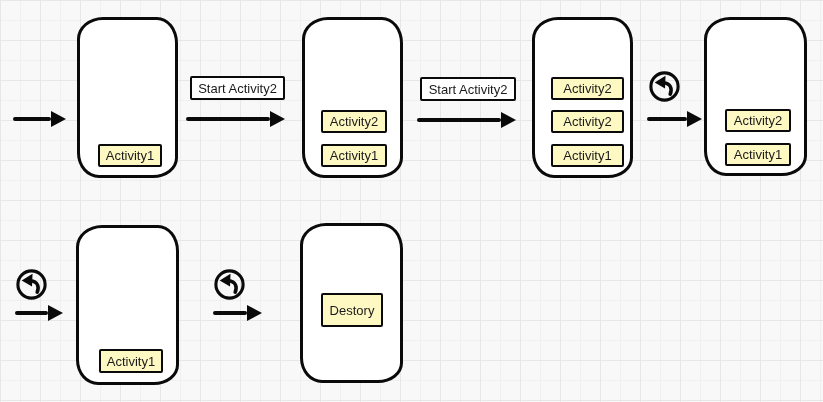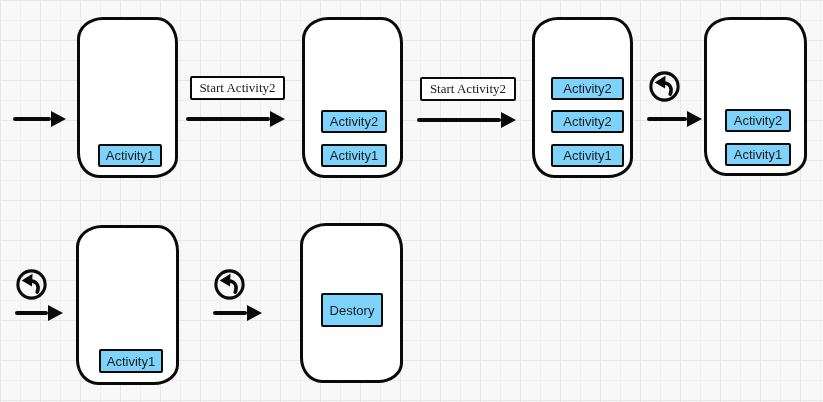--- a/index.html
+++ b/index.html
@@ -22,38 +22,37 @@
   .phone {
     position: absolute;
     background: #ffffff;
     border: 3px solid #0a0a0a;
     border-radius: 26px 21px 25px 22px / 22px 26px 20px 25px;
     box-sizing: border-box;
   }
   .abox {
     position: absolute;
     height: 23px;
-    background: #7dd3fc;
+    background: #fef9c3;
     border: 2px solid #0a0a0a;
     border-radius: 2px;
     box-sizing: border-box;
     display: flex; align-items: center; justify-content: center;
     font-size: 13px; color: #1a1a1a;
     white-space: nowrap;
   }
   .label-box {
     position: absolute;
     background: #ffffff;
     border: 2px solid #0a0a0a;
     border-radius: 2px;
     box-sizing: border-box;
     display: flex; align-items: center; justify-content: center;
     font-size: 13px; color: #1a1a1a;
     white-space: nowrap;
-    font-family: Liberation Serif, serif;
   }
   .arrow {
     position: absolute;
     height: 16px;
     display: flex; align-items: center;
   }
   .arrow .shaft {
     flex: 1; height: 4px;
     background: #0a0a0a; border-radius: 2px;
   }

